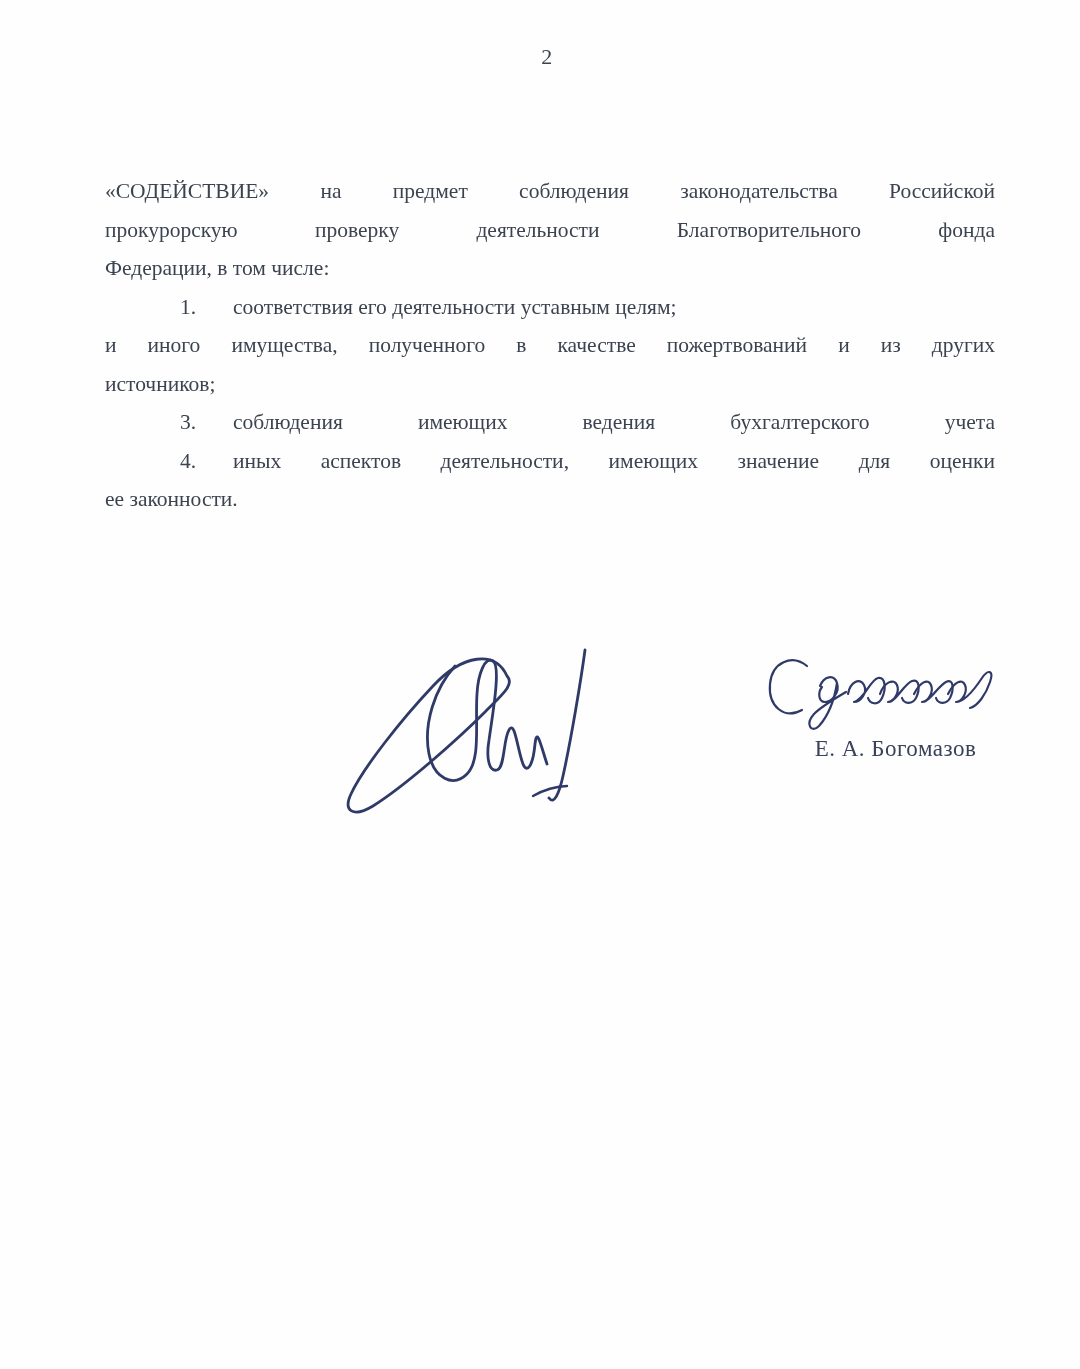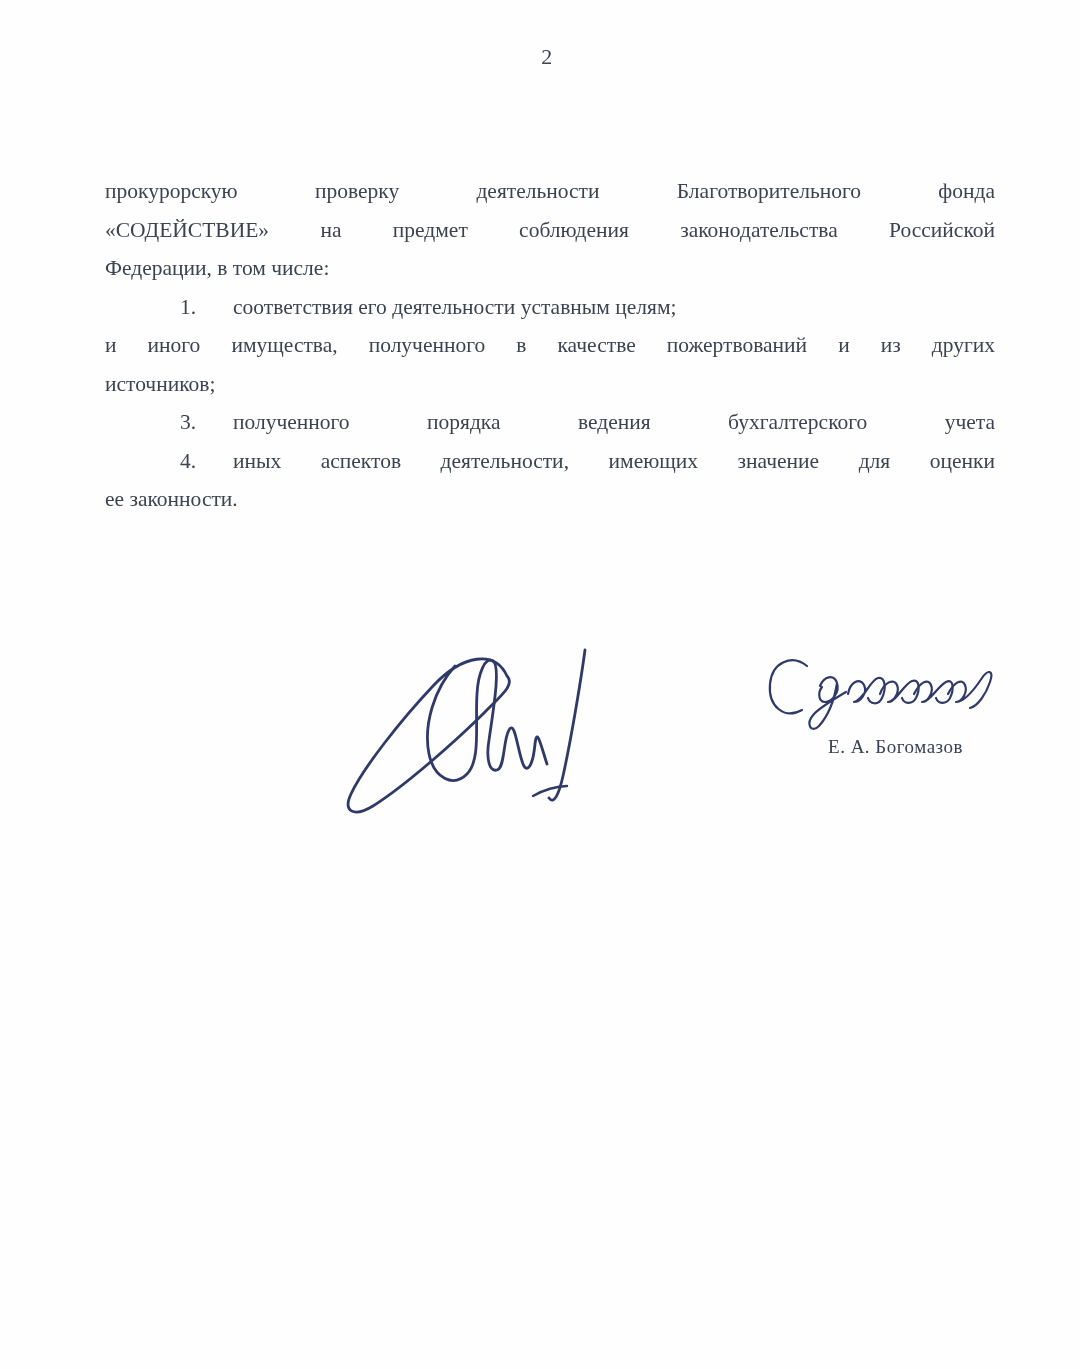--- a/index.html
+++ b/index.html
@@ -61,46 +61,46 @@
     left: 762px;
     width: 238px;
     height: 90px;
   }
   .signatory-name {
     position: absolute;
     top: 736px;
     left: 778px;
     width: 235px;
     text-align: center;
-    font-size: 19px;
+    font-size: 23px;
     color: #39425a;
     letter-spacing: 0.5px;
   }
   svg { display: block; width: 100%; height: 100%; }
   .ink { stroke: #2f3a68; fill: none; stroke-linecap: round; stroke-linejoin: round; }
 </style>
 </head>
 <body>
 
 <div class="page">
 
   <div class="page-number">2</div>
 
   <div class="doc-body">
 
+    <div class="ln j">«СОДЕЙСТВИЕ» на предмет соблюдения законодательства Российской</div>
     <div class="ln j">прокурорскую проверку деятельности Благотворительного фонда</div>
-    <div class="ln j">«СОДЕЙСТВИЕ» на предмет соблюдения законодательства Российской</div>
     <div class="ln">Федерации, в том числе:</div>
 
     <div class="ln ind"><span class="num">1.</span><span>соответствия его деятельности уставным целям;</span></div>
 
     <div class="ln j">и иного имущества, полученного в качестве пожертвований и из других</div>
     <div class="ln">источников;</div>
 
-    <div class="ln ind j"><span class="num">3.</span><span>полученного порядка ведения бухгалтерского учета</span></div>
+    <div class="ln ind j"><span class="num">3.</span><span>соблюдения имеющих ведения бухгалтерского учета</span></div>
 
     <div class="ln ind j"><span class="num">4.</span><span>иных аспектов деятельности, имеющих значение для оценки</span></div>
     <div class="ln">ее законности.</div>
 
   </div>
 
   <div class="sig-wrap">
     <svg viewBox="0 0 270 190" role="img" aria-label="handwritten signature in blue ink">
       <path class="ink" stroke-width="2.8" d="M 172,48 C 160,22 128,26 98,58 C 66,92 28,140 16,166 C 8,183 18,190 38,178 C 70,158 122,112 150,84 C 168,66 180,56 172,48"></path>
       <path class="ink" stroke-width="2.8" d="M 120,38 C 100,60 88,96 94,126 C 99,150 118,160 132,146 C 146,132 140,96 142,66 C 143,46 150,28 158,33 C 166,38 158,84 154,112 C 151,130 154,144 162,142 C 170,140 168,112 174,102 C 180,92 182,120 188,136 C 192,146 198,138 200,116 C 202,98 206,118 212,136"></path>

